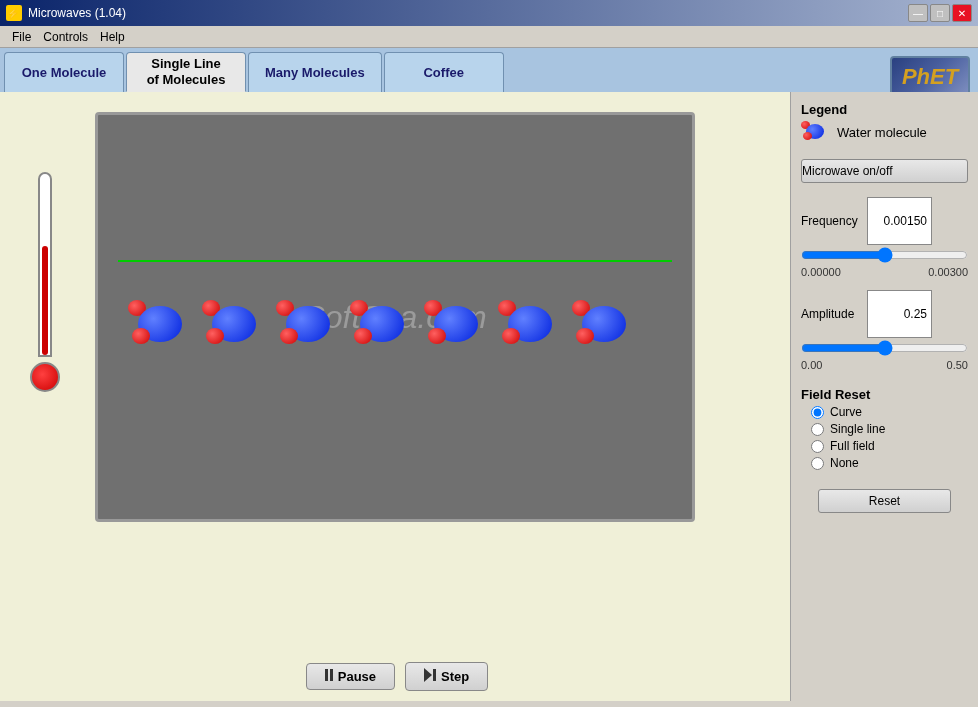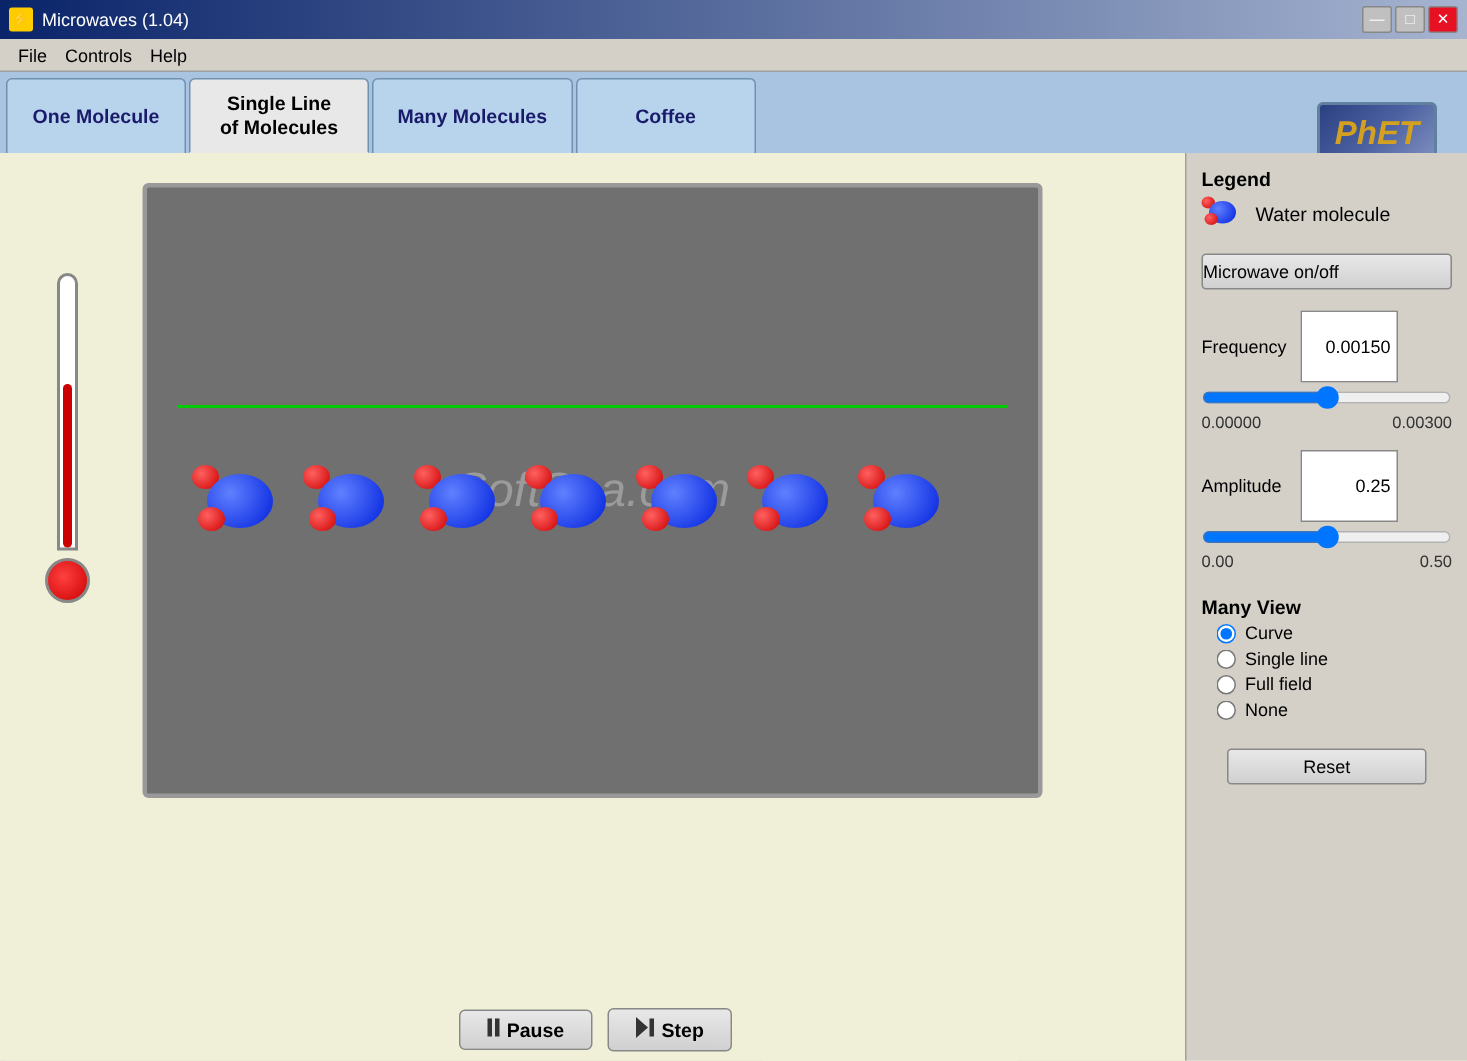--- a/index.html
+++ b/index.html
@@ -21,37 +21,37 @@
     
     .menu-bar {
       display: flex; align-items: center; gap: 12px;
       background: #d4d0c8; padding: 2px 12px; height: 22px;
       border-bottom: 1px solid #a0a0a0;
     }
     .menu-item { font-size: 12px; cursor: pointer; }
 
     
     .tab-bar {
-      display: flex; align-items: stretch; background: #a8c4e0; height: 54px;
+      display: flex; align-items: stretch; background: #a8c4e0; height: 44px;
       padding: 4px 4px 0 4px; gap: 2px;
     }
     .tab {
       display: flex; align-items: center; justify-content: center;
       padding: 4px 16px; background: #b8d4ec; border: 1px solid #7090b0;
       border-bottom: none; cursor: pointer; font-size: 13px; font-weight: bold;
       color: #1a1a6a; border-radius: 4px 4px 0 0; min-width: 120px; text-align: center;
       line-height: 1.2;
     }
     .tab.active { background: #e8e8e8; color: #000; border-bottom: 1px solid #e8e8e8; }
     .tab-spacer { flex: 1; }
     .phet-logo {
       width: 80px; height: 42px; background: linear-gradient(135deg, #2a4080 0%, #4a60a0 50%, #8090c0 100%);
       border: 2px solid #6080a0; border-radius: 4px; display: flex; align-items: center;
       justify-content: center; color: #d4a020; font-size: 22px; font-weight: bold;
-      font-style: italic; margin: 16px;
+      font-style: italic; margin: 4px;
     }
 
     
     .main-content {
       display: flex; height: calc(707px - 26px - 22px - 50px);
       background: #f0f0d8;
     }
 
     
     .left-panel {
@@ -348,21 +348,21 @@
       <div class="slider-container">
         <input class="slider" type="range" min="0" max="100" value="50" style="">
         <div class="slider-labels">
           <span>0.00</span>
           <span>0.50</span>
         </div>
       </div>
     </div>
 
     <div class="field-view">
-      <div class="section-label">Many View</div>
+      <div class="section-label">Field Reset</div>
       <div class="radio-row">
         <input type="radio" name="fieldview" id="fv-curve" checked="" style="">
         <label for="fv-curve">Curve</label>
       </div>
       <div class="radio-row">
         <input type="radio" name="fieldview" id="fv-single" style="">
         <label for="fv-single">Single line</label>
       </div>
       <div class="radio-row">
         <input type="radio" name="fieldview" id="fv-full" style="">

